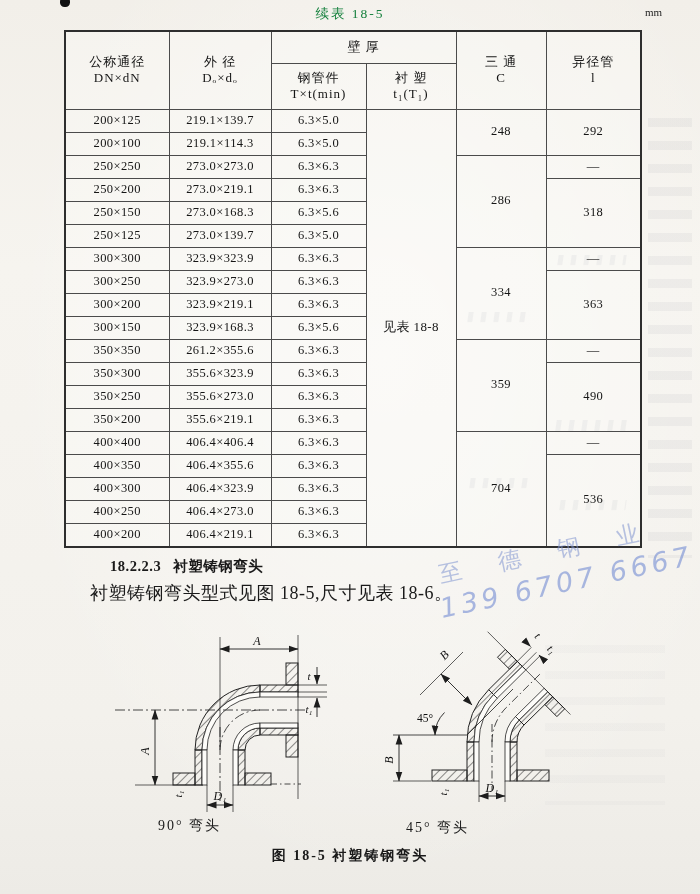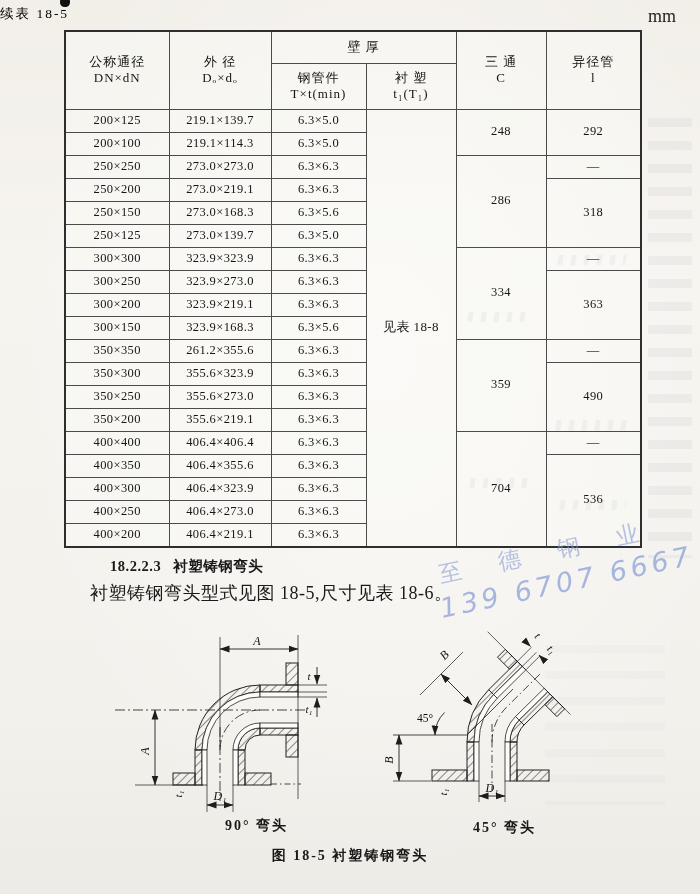--- a/index.html
+++ b/index.html
@@ -6,22 +6,22 @@
   body{
     width:700px;height:894px;position:relative;overflow:hidden;
     background:
       radial-gradient(ellipse at 55% 40%, rgba(255,255,255,.5), rgba(0,0,0,0) 70%),
       linear-gradient(180deg,#f2efe9 0%,#f6f4ef 30%,#f3f1ec 80%,#edebe6 100%);
     font-family:"Liberation Serif","DejaVu Serif",serif;
     color:#1a1a1a;
   }
   .abs{position:absolute;}
   
-  .top-caption{left:0;top:5px;width:700px;text-align:left;font-size:13.5px;letter-spacing:2px;color:#000000;}
-  .unit{right:24px;top:6px;font-size:18px;color:#222;}
+  .top-caption{left:0;top:5px;width:700px;text-align:center;font-size:13.5px;letter-spacing:2px;color:#15803d;}
+  .unit{right:38px;top:6px;font-size:11px;color:#222;}
   .corner-dot{left:60px;top:-3px;width:10px;height:10px;background:#111;border-radius:45%;}
   
   table.spec{
     left:64px;top:30px;position:absolute;border-collapse:collapse;table-layout:fixed;
     width:576px;background:rgba(252,251,248,.35);
   }
   table.spec td,table.spec th{
     border:1px solid #4b4b4b;font-weight:normal;text-align:center;vertical-align:middle;
     padding:0;font-size:12.5px;color:#151515;letter-spacing:.4px;line-height:1.25;
   }
@@ -35,21 +35,21 @@
   
   .sec-head{left:62px;top:557px;font-size:14.5px;font-weight:bold;letter-spacing:.5px;}
   .sec-head .num{margin-right:12px;margin-left:48px;}
   .sec-body{left:90px;top:581px;font-size:18px;letter-spacing:.5px;}
   
   .wmark{left:436px;top:560px;transform:rotate(-12deg);transform-origin:left top;text-align:left;
          font-family:"DejaVu Sans",sans-serif;pointer-events:none;}
   .wmark .w1{font-size:23px;letter-spacing:15px;color:rgba(128,148,208,.55);}
   .wmark .w2{font-size:27px;letter-spacing:4px;color:rgba(118,142,212,.62);margin-top:2px;margin-left:-6px;font-style:italic;}
   
-  .fig-cap{font-size:14px;font-weight:bold;letter-spacing:2px;text-align:right;}
+  .fig-cap{font-size:14px;font-weight:normal;letter-spacing:2px;text-align:left;}
   .cap90{left:158px;top:817px;width:130px;}
   .cap45{left:406px;top:819px;width:130px;}
   .main-cap{left:0;top:847px;width:700px;text-align:center;font-size:14px;font-weight:bold;letter-spacing:2px;font-family:Liberation Serif, serif;}
   
   .smudge{position:absolute;filter:blur(.7px);opacity:.8;transform:skewX(-8deg);
     background:repeating-linear-gradient(90deg, rgba(112,118,134,.14) 0 5px, rgba(112,118,134,0) 5px 13px);}
   .ghost-strip{position:absolute;left:648px;top:118px;width:44px;height:440px;
     background:repeating-linear-gradient(180deg, rgba(120,122,138,.08) 0 9px, rgba(0,0,0,0) 9px 23px);}
   .ghost-block{position:absolute;left:545px;top:645px;width:120px;height:160px;opacity:.5;
     background:repeating-linear-gradient(180deg, rgba(120,122,138,.07) 0 8px, rgba(0,0,0,0) 8px 26px);}

